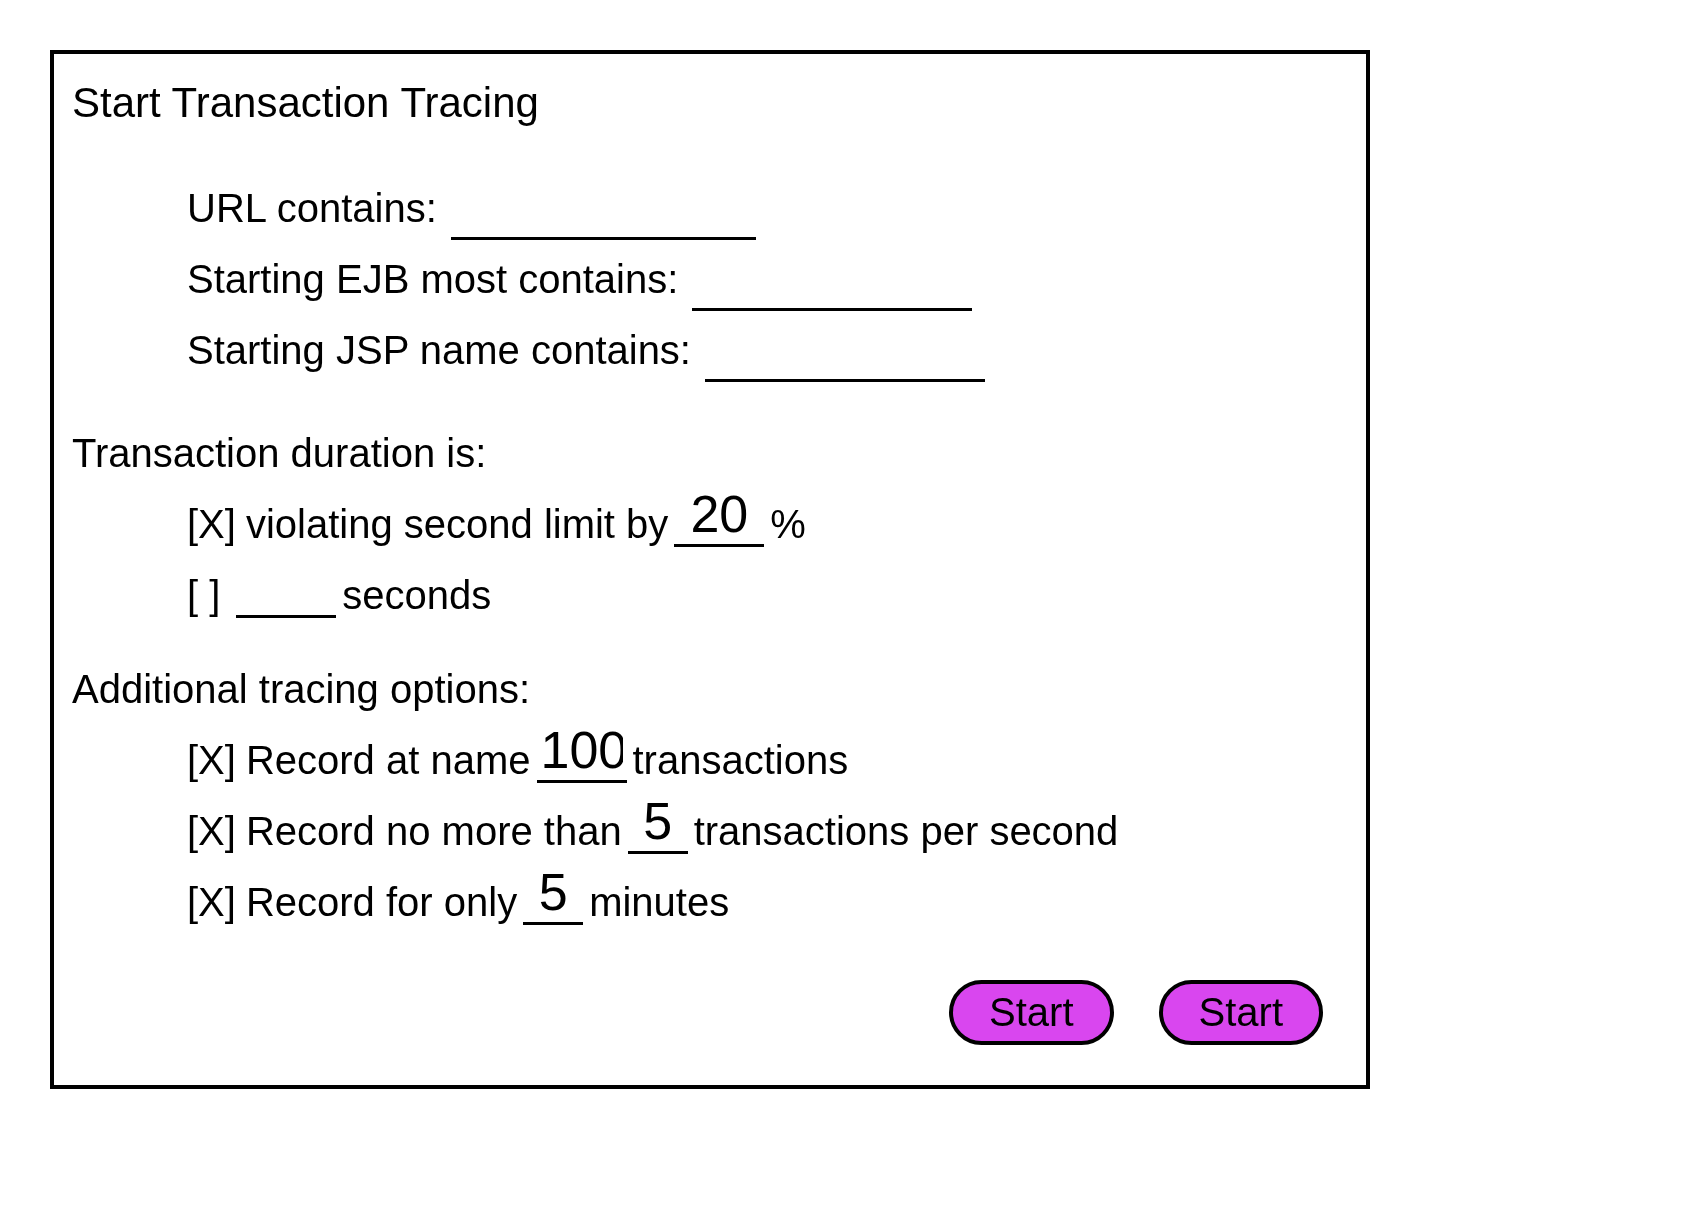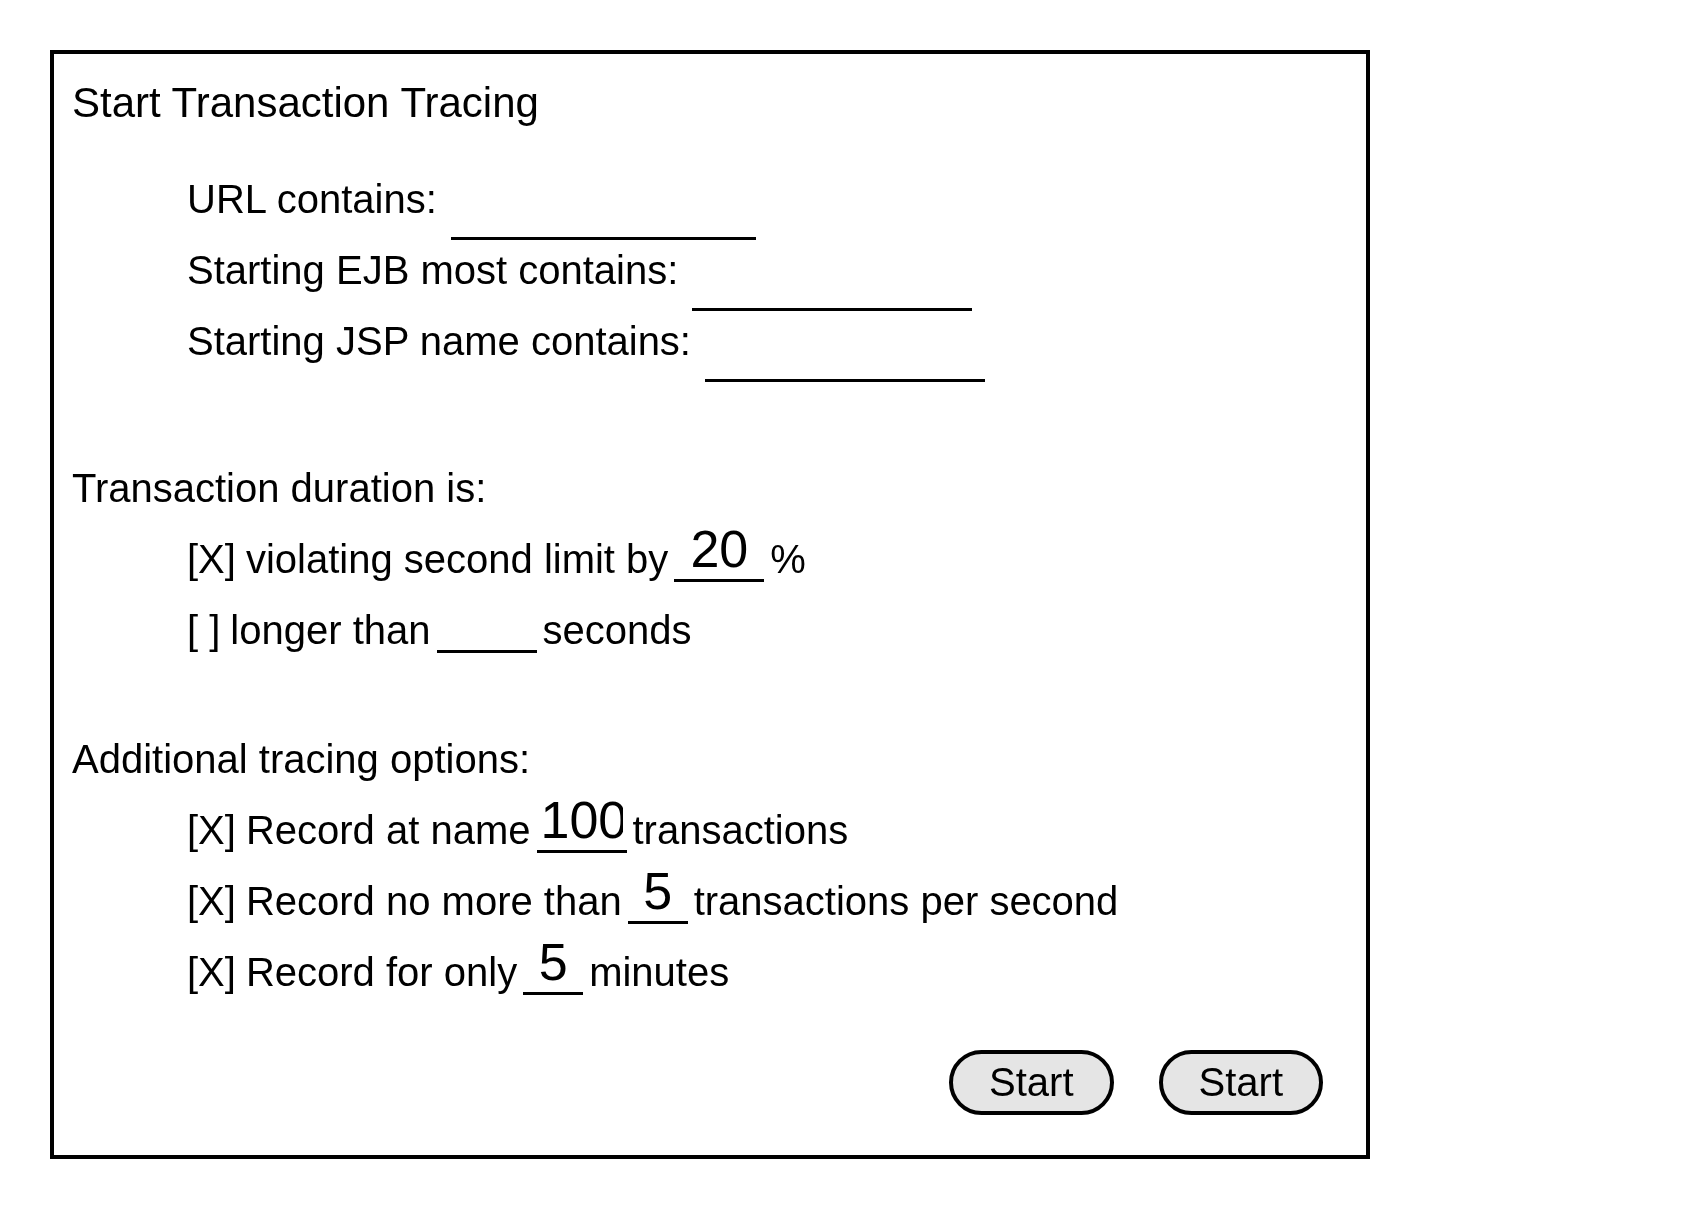--- a/index.html
+++ b/index.html
@@ -27,21 +27,21 @@
       margin-bottom: 50px;
       margin-top: 5px;
     }
     .indent {
       margin-left: 115px;
     }
     .filter-row {
       font-size: 40px;
       margin-bottom: 8px;
       display: flex;
-      align-items: flex-start;
+      align-items: center;
       gap: 8px;
     }
     .blank-input {
       display: inline-block;
       border: none;
       border-bottom: 3.5px solid #000;
       background: transparent;
       font-size: 52px;
       font-family: inherit;
       padding: 0 4px;
@@ -59,21 +59,21 @@
       width: 90px;
     }
     .blank-tiny {
       width: 60px;
     }
     .blank-empty {
       width: 100px;
     }
     .section-heading {
       font-size: 40px;
-      margin-top: 84px;
+      margin-top: 49px;
       margin-bottom: 8px;
     }
     .option-row {
       font-size: 40px;
       margin-bottom: 8px;
       display: flex;
       align-items: flex-end;
       flex-wrap: nowrap;
     }
     .checkbox {
@@ -90,21 +90,21 @@
     }
     .buttons {
       display: flex;
       justify-content: flex-end;
       gap: 45px;
       margin-top: 55px;
       margin-right: 25px;
     }
     .pill-button {
       border: 4.5px solid #000;
-      background: #e5e5e5;
+      background: #d946ef;
       border-radius: 40px;
       font-size: 40px;
       font-family: inherit;
       padding: 6px 36px;
       cursor: pointer;
     }
   </style>
 </head>
 <body>
 
@@ -130,21 +130,20 @@
   <div class="section-heading">Transaction duration is:</div>
   <div class="indent">
     <div class="option-row">
       <span class="checkbox">[X]</span>
       <span class="option-text">violating second limit by</span>
       <input class="blank-input blank-short" value="20" style="">
       <span class="option-text">%</span>
     </div>
     <div class="option-row">
       <span class="checkbox">[  ]</span>
-      <span class="option-text">longer than</span>
       <input class="blank-input blank-empty" value="" style="">
       <span class="option-text">seconds</span>
     </div>
   </div>
 
   <div class="section-heading">Additional tracing options:</div>
   <div class="indent">
     <div class="option-row">
       <span class="checkbox">[X]</span>
       <span class="option-text">Record at name</span>

